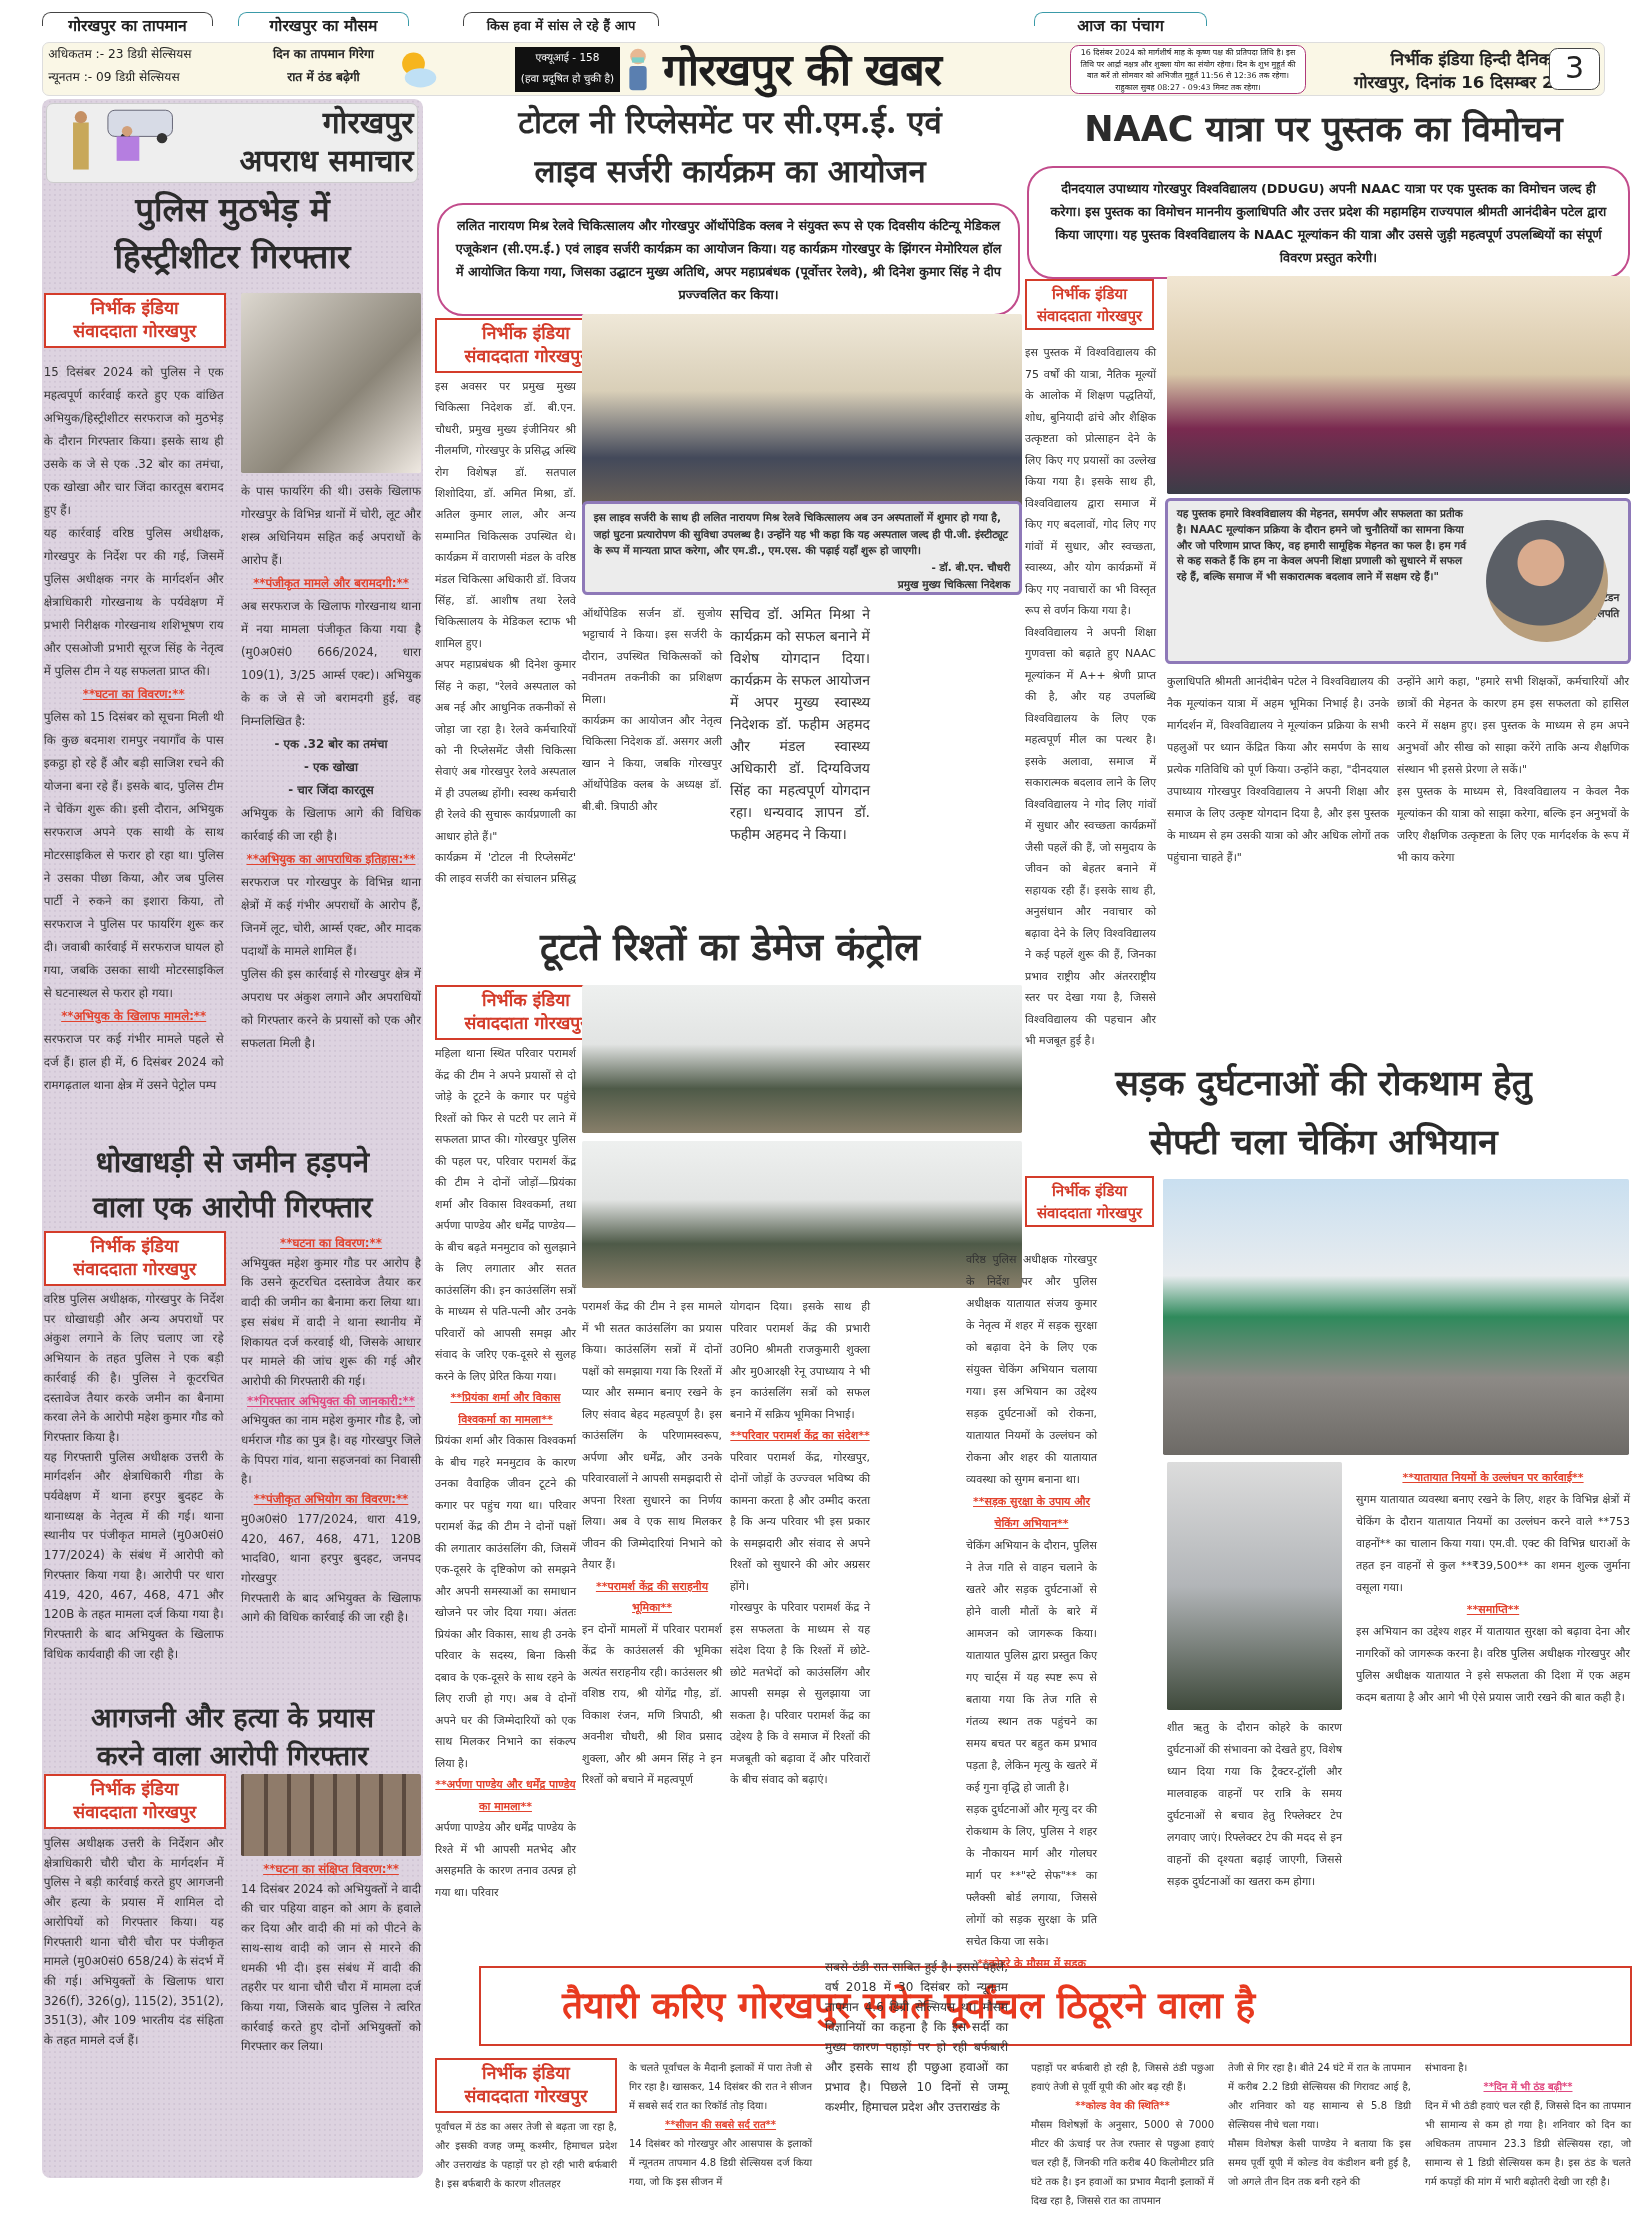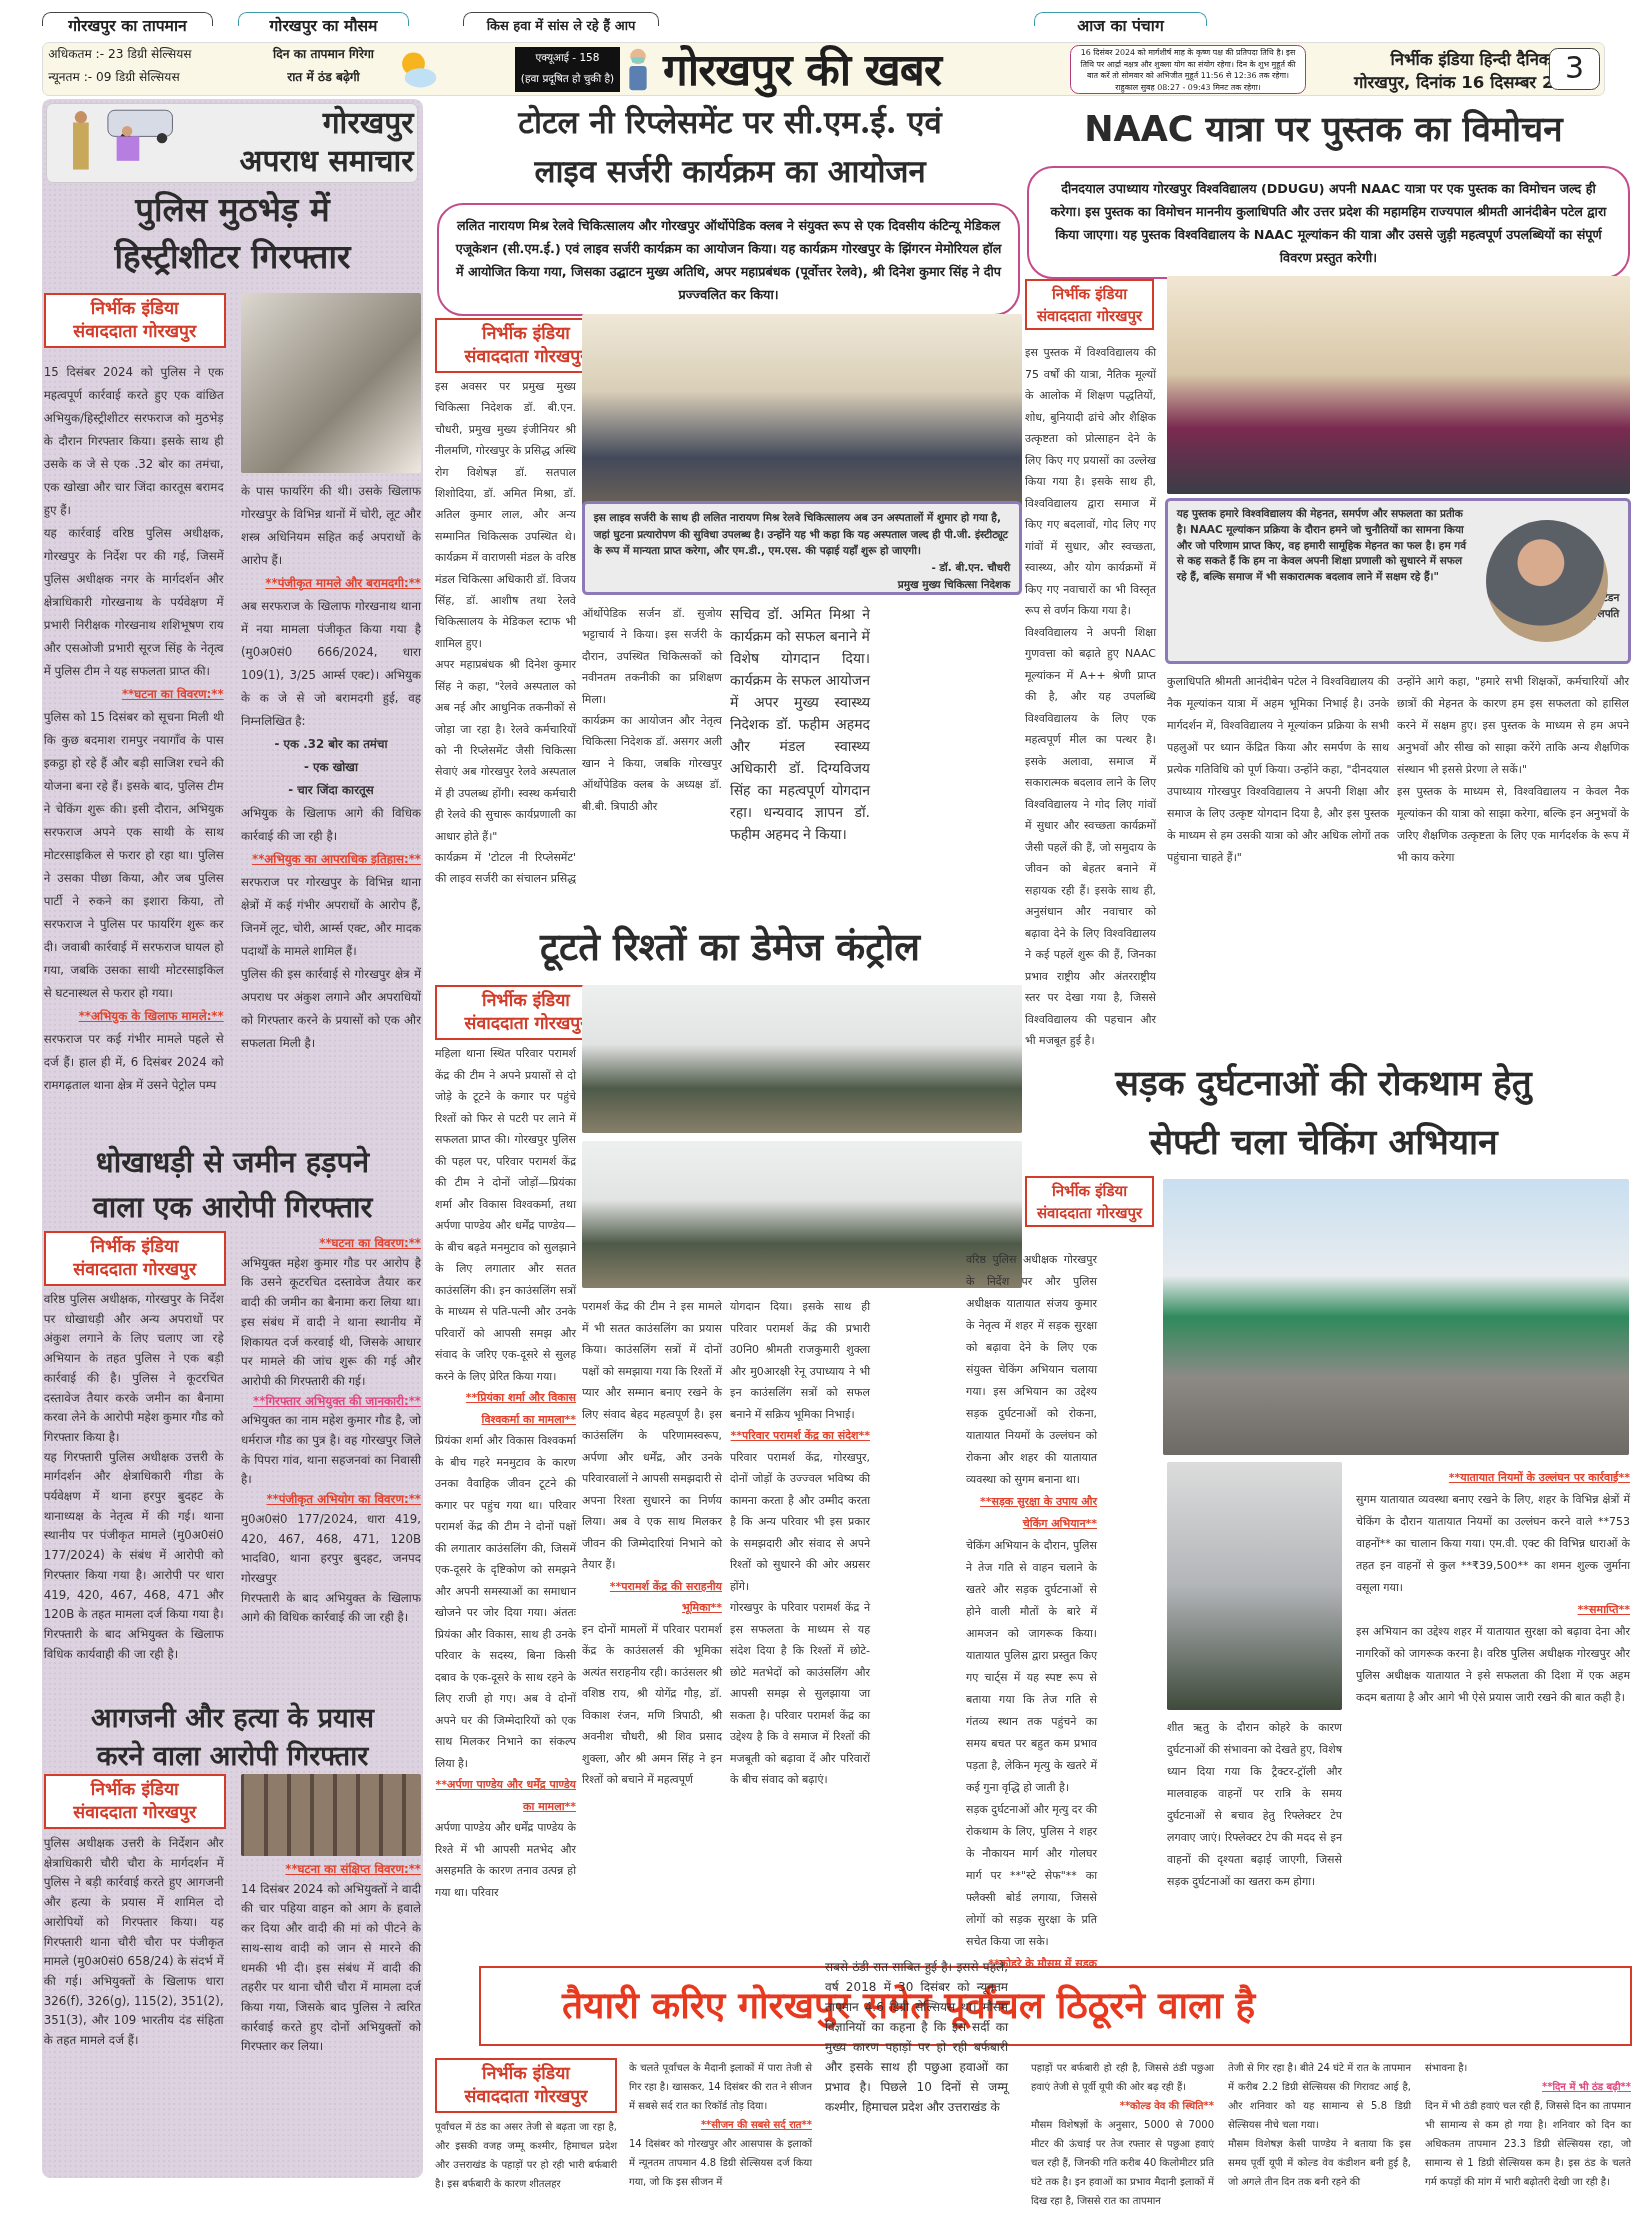--- a/index.html
+++ b/index.html
@@ -13,21 +13,21 @@
 .mast-title{position:absolute;left:620px;top:1.7px;font-size:44px;font-weight:900;color:#1e1e1e;font-family:"DejaVu Serif",serif;line-height:49px;letter-spacing:-0.9px}
 .panchang{position:absolute;left:1027px;top:1.7px;width:236px;height:49px;border:1.7px solid #b03a7a;border-radius:8.7px;font-size:7.9px;line-height:11.4px;text-align:center;padding:1.7px 3.5px;background:#fff}
 .paper-name{position:absolute;left:1284px;top:5.2px;width:288px;text-align:center;font-size:16.6px;font-weight:bold;line-height:23px}
 .pageno{position:absolute;left:1506px;top:5.2px;width:51px;height:42px;border:1.7px solid #444;border-radius:8.7px;font-size:30px;text-align:center;line-height:38px;background:#fff}
 .crime{position:absolute;left:42px;top:99px;width:381px;height:2079px;background:#ddd3e0;border-radius:8.7px;background-image:radial-gradient(#cfc4d4 0.9px,transparent 0.9px);background-size:5.2px 5.2px}
 .crime-head{position:absolute;left:3.5px;top:3.5px;width:372px;height:80px;background:#eeeeee;border-radius:7px;border:0.9px solid #ccc}
 .big-h{font-family:"DejaVu Serif",serif;font-weight:900;color:#2b2b2b;text-align:center}
 .reporter{position:absolute;border:2.6px solid #d43c2a;background:#fff;color:#d43c2a;text-align:center;font-weight:bold;font-size:17.5px;line-height:23.6px;padding:1.7px 3.5px}
 .body-txt{position:absolute;font-size:11.8px;line-height:23px;color:#333;text-align:justify}
 .body-txt p{margin:0}
-.sub{color:#e2432e;text-decoration:underline;text-align:right;font-weight:bold;display:block}
+.sub{color:#e2432e;text-decoration:underline;text-align:center;font-weight:bold;display:block}
 .sub.pink{color:#e04880}
 .photo{position:absolute;border-radius:1.7px;overflow:hidden}
 .quote-box{position:absolute;background:#ececec;border:3.5px solid #8e79b8;border-radius:5.2px;padding:5.2px 8.7px;font-size:11.4px;line-height:21px;font-weight:bold;color:#333}
 .summary-box{position:absolute;border:2.6px solid #c24c8c;border-radius:26px;padding:8.7px 15.7px;font-size:13.5px;line-height:24.5px;font-weight:bold;text-align:center;background:#fff}
 .red-banner{position:absolute;left:479px;top:1966px;width:1153px;height:80px;border:2.6px solid #d43c2a;background:#fff}
 .red-banner div{font-family:"DejaVu Serif",serif;font-weight:900;color:#e8391f;font-size:37px;line-height:75px;padding-left:81px}
 </style>
 </head>
 <body>
 

